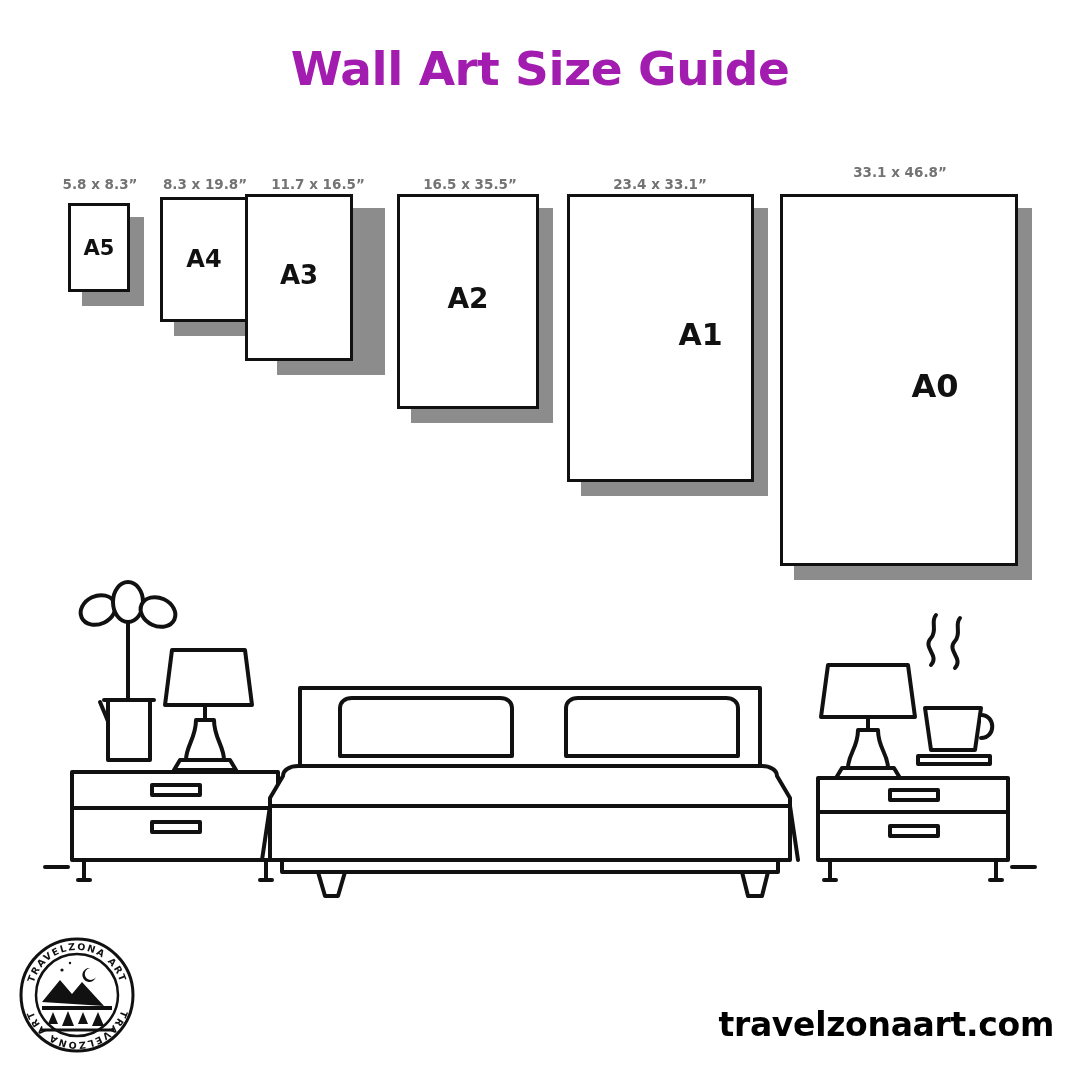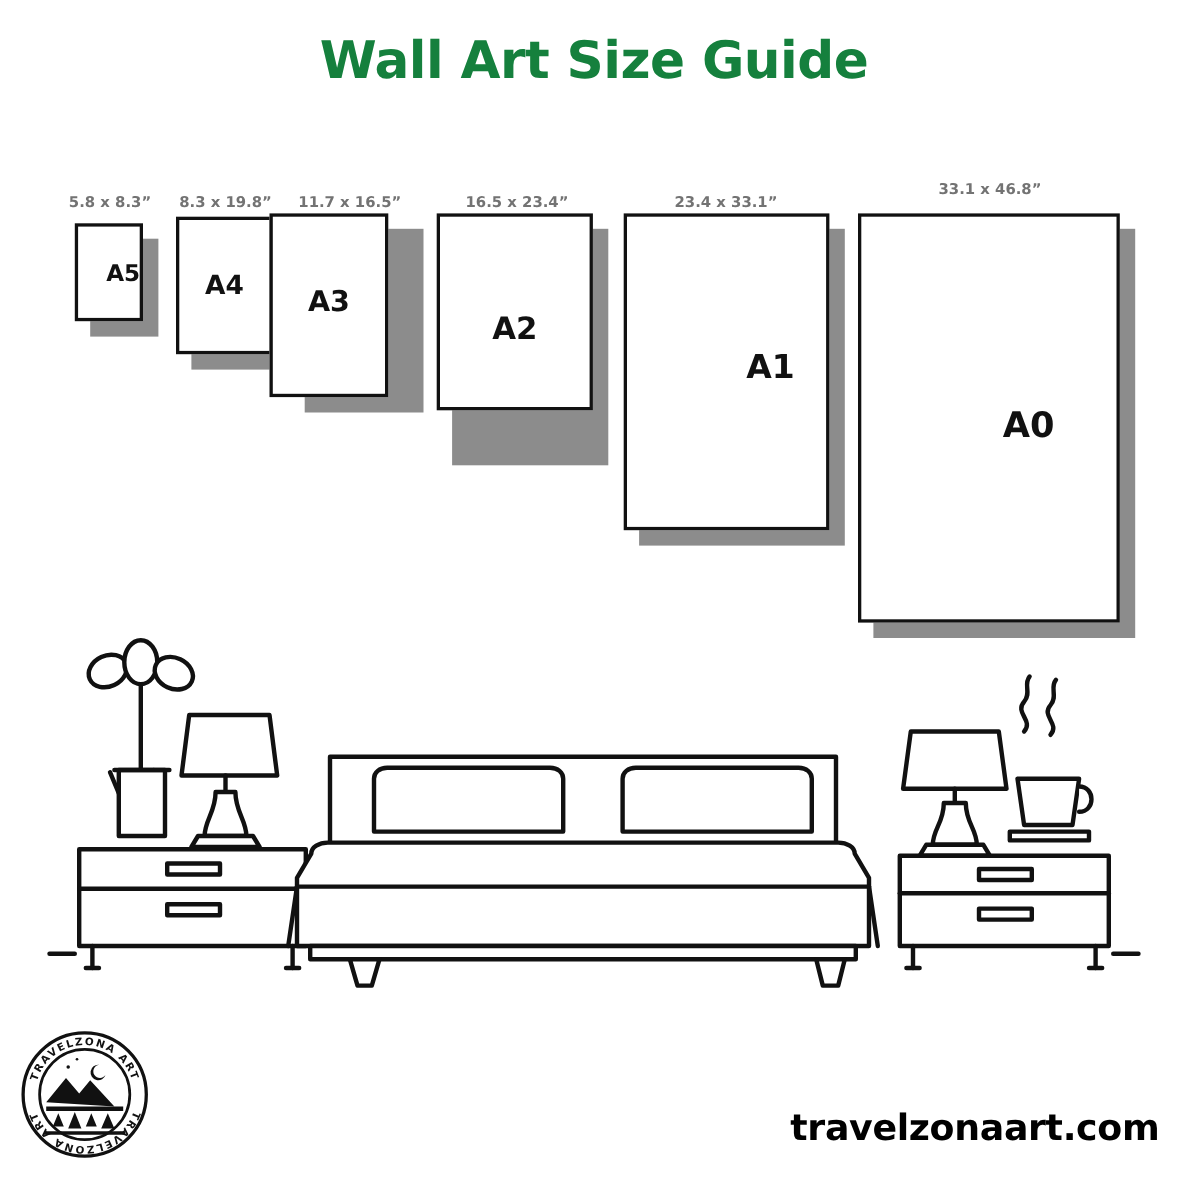--- a/index.html
+++ b/index.html
@@ -12,28 +12,28 @@
     height: 1080px;
     position: relative;
     overflow: hidden;
     font-family: "DejaVu Sans", sans-serif;
     color: #111111;
   }
 
   
   #title {
     position: absolute;
-    top: 28px;
+    top: 41px;
     left: 0;
     width: 1080px;
     text-align: center;
     font-size: 47px;
     font-weight: 700;
     letter-spacing: -0.5px;
-    color: #15803d;
+    color: #a21caf;
   }
 
   
   #frames {
     position: absolute;
     left: 0;
     top: 0;
     width: 1080px;
     height: 620px;
   }
@@ -97,41 +97,41 @@
 </head>
 <body>
 
 <div id="title">Wall Art Size Guide</div>
 
 <div id="frames">
     <div class="frame-group">
       <div class="frame-dim" style="left: 50px; top: 176px; width: 100px;">5.8 x 8.3”</div>
       <div class="frame-shadow" style="left: 82px; top: 217px; width: 62px; height: 89px;"></div>
       <div class="frame-box" style="left: 68px; top: 203px; width: 62px; height: 89px;">
-        <div class="frame-label" style="top: 30px; font-size: 21px; padding-left: 13px;">A5</div>
+        <div class="frame-label" style="top: 30px; font-size: 21px;">A5</div>
       </div>
     </div>
     <div class="frame-group">
       <div class="frame-dim" style="left: 150px; top: 176px; width: 110px;">8.3 x 19.8”</div>
       <div class="frame-shadow" style="left: 174px; top: 211px; width: 88px; height: 125px;"></div>
       <div class="frame-box" style="left: 160px; top: 197px; width: 88px; height: 125px;">
         <div class="frame-label" style="top: 45px; font-size: 24px;">A4</div>
       </div>
     </div>
     <div class="frame-group">
       <div class="frame-dim" style="left: 258px; top: 176px; width: 120px;">11.7 x 16.5”</div>
       <div class="frame-shadow" style="left: 277px; top: 208px; width: 108px; height: 167px;"></div>
       <div class="frame-box" style="left: 245px; top: 194px; width: 108px; height: 167px;">
         <div class="frame-label" style="top: 63px; font-size: 26px;">A3</div>
       </div>
     </div>
     <div class="frame-group">
-      <div class="frame-dim" style="left: 390px; top: 176px; width: 160px;">16.5 x 23.4”</div>
+      <div class="frame-dim" style="left: 390px; top: 176px; width: 160px;">16.5 x 35.5”</div>
       <div class="frame-shadow" style="left: 411px; top: 208px; width: 142px; height: 215px;"></div>
-      <div class="frame-box" style="left: 397px; top: 194px; width: 142px; height: 179px;">
+      <div class="frame-box" style="left: 397px; top: 194px; width: 142px; height: 215px;">
         <div class="frame-label" style="top: 85px; font-size: 28px;">A2</div>
       </div>
     </div>
     <div class="frame-group">
       <div class="frame-dim" style="left: 560px; top: 176px; width: 200px;">23.4 x 33.1”</div>
       <div class="frame-shadow" style="left: 581px; top: 208px; width: 187px; height: 288px;"></div>
       <div class="frame-box" style="left: 567px; top: 194px; width: 187px; height: 288px;">
         <div class="frame-label" style="top: 120px; font-size: 30px; margin-left: 40px;">A1</div>
       </div>
     </div>

